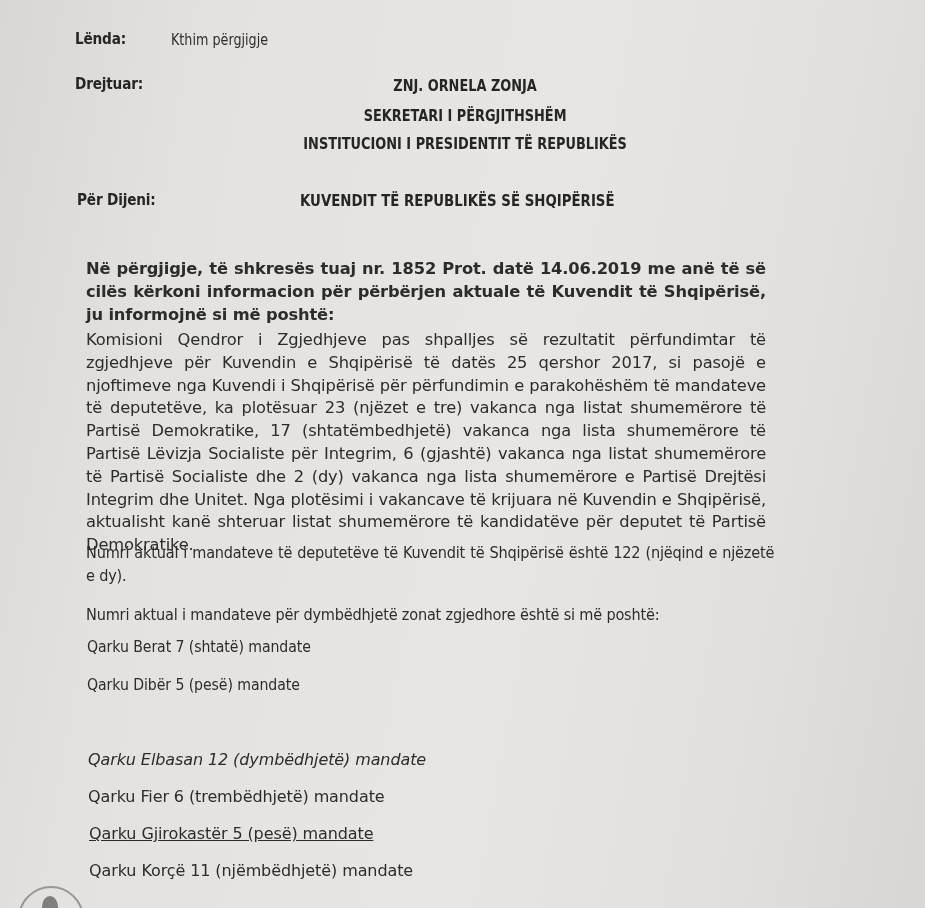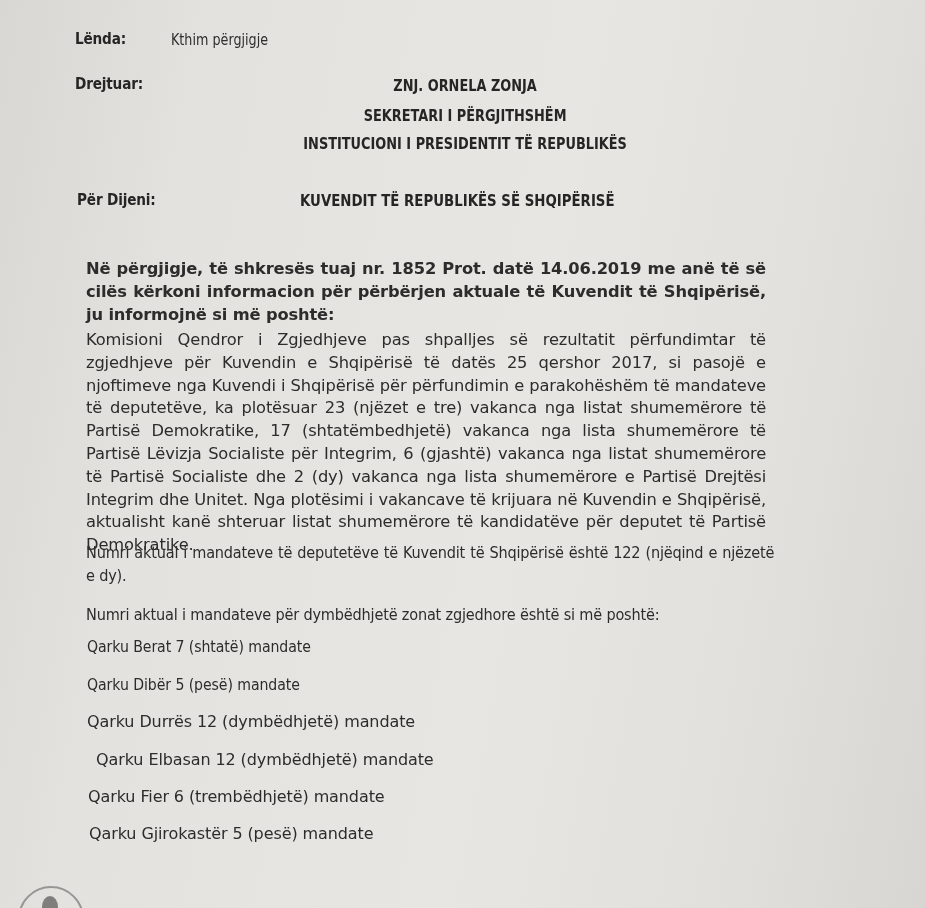--- a/index.html
+++ b/index.html
@@ -59,19 +59,19 @@
   <div class="hdr-label" style="left:77px; top:191px;">Për Dijeni:</div>
   <div class="hdr-value" style="left:300px; top:192px; font-weight:bold; font-size:15.5px; color:#252525; transform:scaleX(0.86);">KUVENDIT TË REPUBLIKËS SË SHQIPËRISË</div>
 
   <div class="body-p" style="top:258px;font-weight:bold;">Në përgjigje, të shkresës tuaj nr. 1852 Prot. datë 14.06.2019 me anë të së cilës kërkoni informacion për përbërjen aktuale të Kuvendit të Shqipërisë, ju informojnë si më poshtë:</div>
   <div class="body-p" style="top:329px;">Komisioni Qendror i Zgjedhjeve pas shpalljes së rezultatit përfundimtar të zgjedhjeve për Kuvendin e Shqipërisë të datës 25 qershor 2017, si pasojë e njoftimeve nga Kuvendi i Shqipërisë për përfundimin e parakohëshëm të mandateve të deputetëve, ka plotësuar 23 (njëzet e tre) vakanca nga listat shumemërore të Partisë Demokratike, 17 (shtatëmbedhjetë) vakanca nga lista shumemërore të Partisë Lëvizja Socialiste për Integrim, 6 (gjashtë) vakanca nga listat shumemërore të Partisë Socialiste dhe 2 (dy) vakanca nga lista shumemërore e Partisë Drejtësi Integrim dhe Unitet. Nga plotësimi i vakancave të krijuara në Kuvendin e Shqipërisë, aktualisht kanë shteruar listat shumemërore të kandidatëve për deputet të Partisë Demokratike.</div>
   <div class="body-p narrow" style="top:542px;">Numri aktual i mandateve të deputetëve të Kuvendit të Shqipërisë është 122 (njëqind e njëzetë e dy).</div>
   <div class="body-p narrow" style="top:604px; width:780px;">Numri aktual i mandateve për dymbëdhjetë zonat zgjedhore është si më poshtë:</div>
 
   <div class="county" style="top:638px; font-size:15.2px; transform:scaleX(0.93); transform-origin:left;">Qarku Berat 7 (shtatë) mandate</div>
   <div class="county" style="top:676px; font-size:15.2px; transform:scaleX(0.93); transform-origin:left;">Qarku Dibër 5 (pesë) mandate</div>
-  <div class="county" style="top:712px;">Qarku Durrës 12 (dymbëdhjetë) mandate</div>
-  <div class="county" style="top:750px; left:96px;">Qarku Elbasan 12 (dymbëdhjetë) mandate</div>
+  <div class="county" style="top:750px; left:88px;font-style:italic;">Qarku Elbasan 12 (dymbëdhjetë) mandate</div>
   <div class="county" style="top:787px; left:88px;">Qarku Fier 6 (trembëdhjetë) mandate</div>
-  <div class="county" style="top:824px; left:89px;">Qarku Gjirokastër 5 (pesë) mandate</div>
+  <div class="county" style="top:824px; left:89px;text-decoration:underline;">Qarku Gjirokastër 5 (pesë) mandate</div>
+  <div class="county" style="top:861px; left:89px;">Qarku Korçë 11 (njëmbëdhjetë) mandate</div>
 
   <div class="stamp"></div>
 </div>
 
 </body></html>

